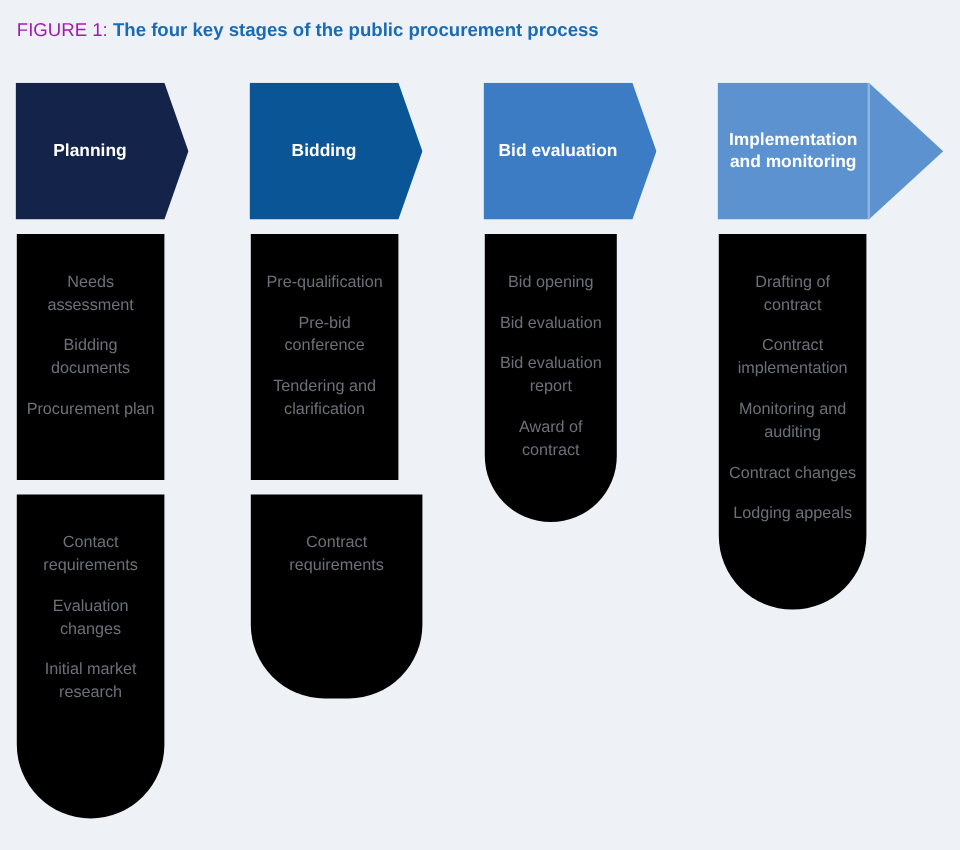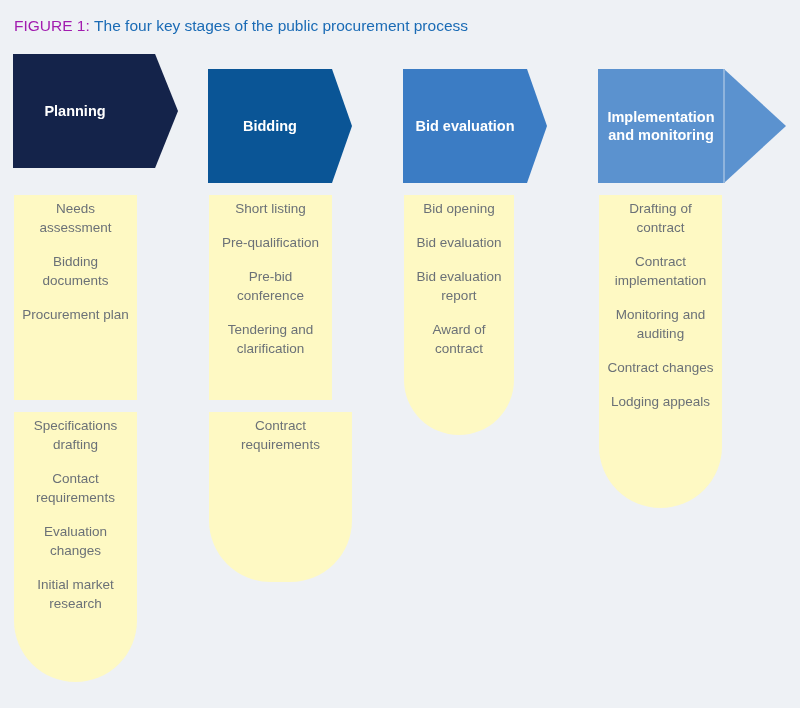--- a/index.html
+++ b/index.html
@@ -24,21 +24,21 @@
     font-size: 15.5px;
     line-height: 20px;
     white-space: nowrap;
   }
   #figure-caption .fig-label {
     color: #a21caf;
     font-weight: 400;
   }
   #figure-caption .fig-title {
     color: #1a6bb5;
-    font-weight: 400;
+    font-weight: 700;
   }
 
   
   .stage-col {
     position: absolute;
     top: 69px;
   }
 
   
   .stage-arrow {
@@ -66,23 +66,23 @@
     font-weight: 700;
     line-height: 18px;
     text-align: center;
     z-index: 2;
     pointer-events: none;
   }
 
   
   .stage-panel {
     position: absolute;
-    background: #fef9c3;
+    background: #000000;
     box-sizing: border-box;
-    padding-top: 4px;
+    padding-top: 30px;
   }
   .panel-item {
     color: #6b7177;
     font-size: 13.5px;
     line-height: 19px;
     text-align: center;
     padding: 0 8px;
     margin-bottom: 15px;
   }
   .panel-item:last-child {
@@ -91,51 +91,49 @@
 </style>
 </head>
 <body>
 
 <div id="figure-caption">
   <span class="fig-label">FIGURE 1:</span><span>&nbsp;</span><span class="fig-title">The four key stages of the public procurement process</span>
 </div>
 
 <div id="diagram-root">
     <div class="stage-col" style="left: 0px; top: 0px;">
-      <div class="stage-arrow" style="left: 13px; top: 54px; width: 144px; padding-left: 21px;">
+      <div class="stage-arrow" style="left: 13px; top: 69px; width: 144px;">
         <svg class="arrow-shape" viewBox="0 0 144 114" preserveAspectRatio="none">
           <polygon points="0,0 124,0 144,57 124,114 0,114" fill="#14234a"></polygon>
         </svg>
         <div class="arrow-label" style="width: 124px;">
           <span>Planning</span>
         </div>
       </div>
       <div class="stage-panel" style="left: 14px; width: 123px; top: 195px; height: 205px;">
         <div class="panel-item">Needs assessment</div>
         <div class="panel-item">Bidding documents</div>
         <div class="panel-item">Procurement plan</div>
       </div>
       <div class="stage-panel" style="left: 14px; width: 123px; top: 412px; height: 270px; border-bottom-left-radius: 61.5px; border-bottom-right-radius: 61.5px;">
-        <div class="panel-item">Specifications drafting</div>
         <div class="panel-item">Contact requirements</div>
         <div class="panel-item">Evaluation changes</div>
         <div class="panel-item">Initial market research</div>
       </div>
     </div>
     <div class="stage-col" style="left: 0px; top: 0px;">
       <div class="stage-arrow" style="left: 208px; top: 69px; width: 144px;">
         <svg class="arrow-shape" viewBox="0 0 144 114" preserveAspectRatio="none">
           <polygon points="0,0 124,0 144,57 124,114 0,114" fill="#0a5596"></polygon>
         </svg>
         <div class="arrow-label" style="width: 124px;">
           <span>Bidding</span>
         </div>
       </div>
       <div class="stage-panel" style="left: 209px; width: 123px; top: 195px; height: 205px;">
-        <div class="panel-item">Short listing</div>
         <div class="panel-item">Pre-qualification</div>
         <div class="panel-item">Pre-bid conference</div>
         <div class="panel-item">Tendering and clarification</div>
       </div>
       <div class="stage-panel" style="left: 209px; width: 143px; top: 412px; height: 170px; border-bottom-left-radius: 61.5px; border-bottom-right-radius: 61.5px;">
         <div class="panel-item">Contract requirements</div>
       </div>
     </div>
     <div class="stage-col" style="left: 0px; top: 0px;">
       <div class="stage-arrow" style="left: 403px; top: 69px; width: 144px;">

